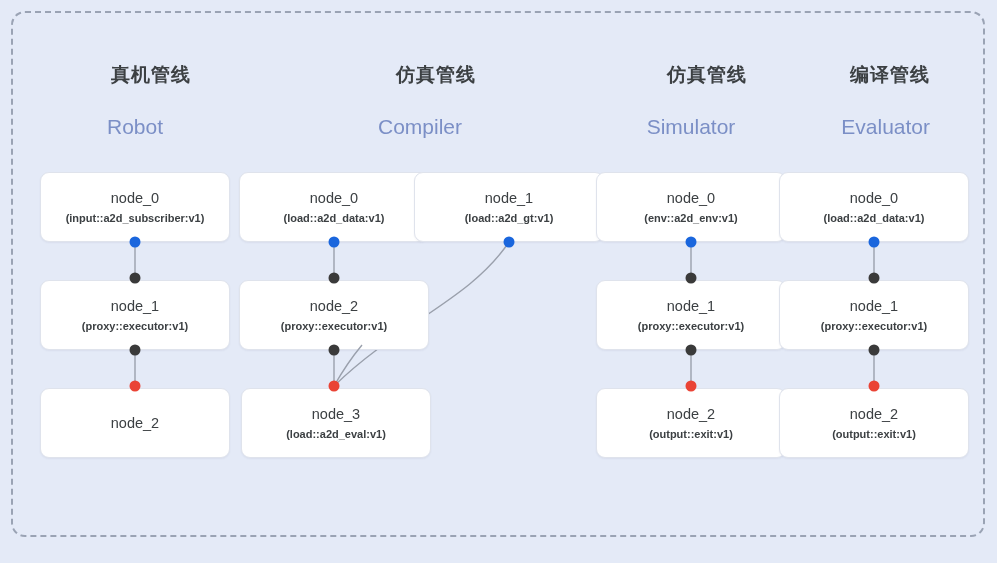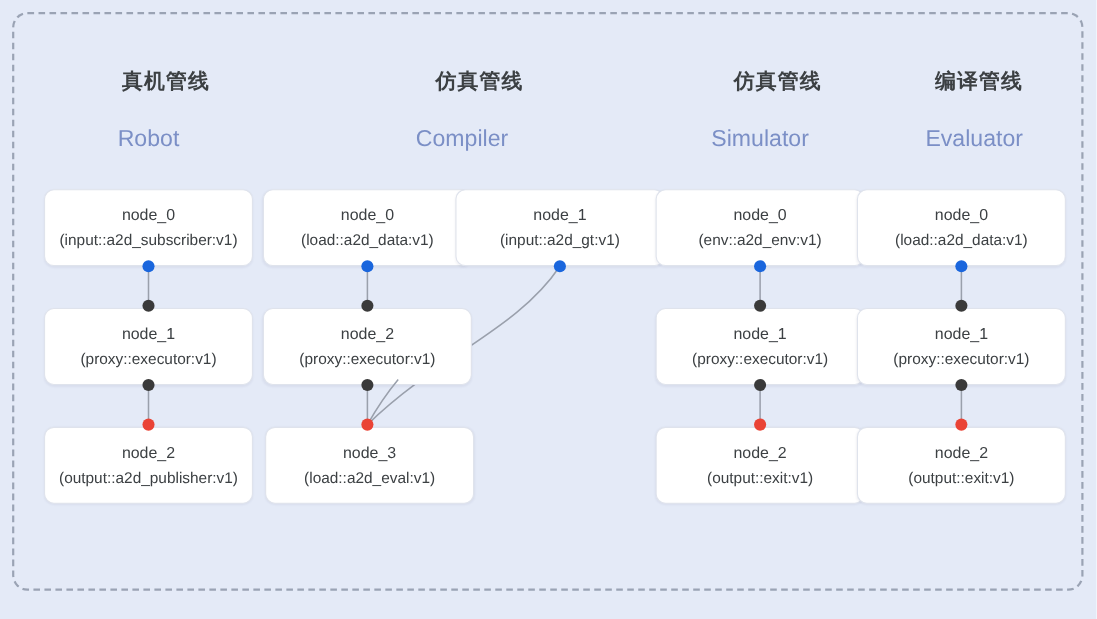--- a/index.html
+++ b/index.html
@@ -63,24 +63,25 @@
     justify-content: center;
     z-index: 3;
   }
   .node .nname {
     font-size: 14.5px;
     color: #3c4043;
     line-height: 1.15;
   }
   .node .nspec {
     margin-top: 5px;
-    font-size: 14px;
+    font-size: 11px;
     color: #3c4043;
     line-height: 1.15;
     white-space: nowrap;
+    font-weight: bold;
   }
   .port {
     position: absolute;
     width: 11px;
     height: 11px;
     border-radius: 50%;
     transform: translate(-50%, -50%);
     z-index: 5;
   }
   .port.blue  { background: #1a66dd; }
@@ -128,29 +129,28 @@
       <div class="node" style="left: 40px; top: 172px;">
         <div class="nname">node_0</div>
         <div class="nspec">(input::a2d_subscriber:v1)</div>
       </div>
       <div class="node" style="left: 40px; top: 280px;">
         <div class="nname">node_1</div>
         <div class="nspec">(proxy::executor:v1)</div>
       </div>
       <div class="node" style="left: 40px; top: 388px;">
         <div class="nname">node_2</div>
-        <div class="nspec">(output::a2d_publisher:v1)</div>
       </div>
       <div class="node" style="left: 239px; top: 172px;">
         <div class="nname">node_0</div>
         <div class="nspec">(load::a2d_data:v1)</div>
       </div>
       <div class="node" style="left: 414px; top: 172px;">
         <div class="nname">node_1</div>
-        <div class="nspec">(input::a2d_gt:v1)</div>
+        <div class="nspec">(load::a2d_gt:v1)</div>
       </div>
       <div class="node" style="left: 239px; top: 280px;">
         <div class="nname">node_2</div>
         <div class="nspec">(proxy::executor:v1)</div>
       </div>
       <div class="node" style="left: 241px; top: 388px;">
         <div class="nname">node_3</div>
         <div class="nspec">(load::a2d_eval:v1)</div>
       </div>
       <div class="node" style="left: 596px; top: 172px;">

